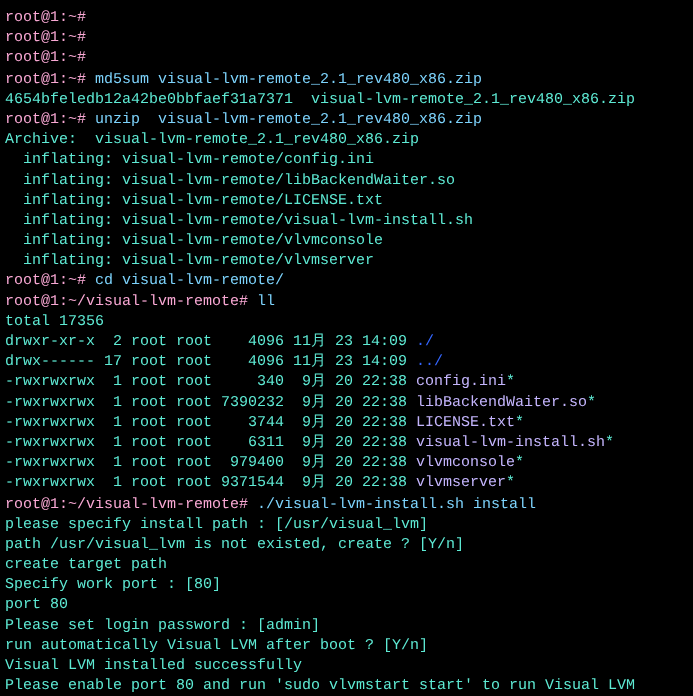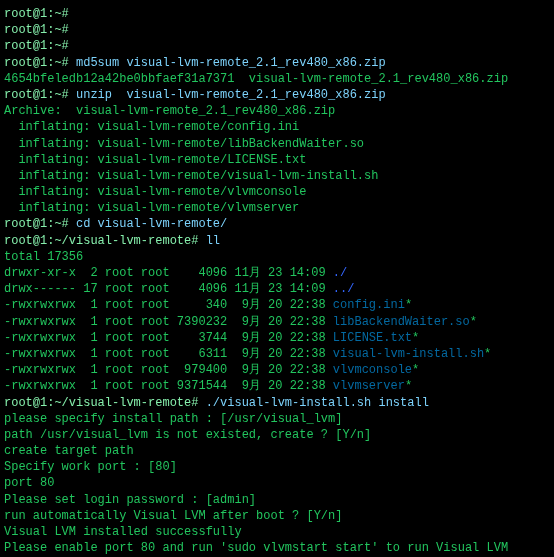--- a/index.html
+++ b/index.html
@@ -12,22 +12,22 @@
     line-height: 1.35;
     width: 554px;
     height: 557px;
     overflow: hidden;
   }
   .term {
     padding: 6px 4px 4px 4px;
     white-space: pre;
   }
   .line { white-space: pre; }
-  .prompt { color: #86efac; }
-  .text { color: #22c55e; }
-  .green { color: #0369a1; }
+  .prompt { color: #f9a8d4; }
+  .text { color: #5eead4; }
+  .green { color: #c4b5fd; }
   .blue  { color: #3366ff; }
   .cmd   { color: #7dd3fc; }
 </style>
 </head>
 <body>
 
 <div class="term" id="terminal"><div class="line"><span class="prompt">root@1:~#</span></div><div class="line"><span class="prompt">root@1:~#</span></div><div class="line"><span class="prompt">root@1:~#</span></div><div class="line"><span class="prompt">root@1:~#</span><span class="cmd"> md5sum visual-lvm-remote_2.1_rev480_x86.zip</span></div><div class="line"><span class="text">4654bfeledb12a42be0bbfaef31a7371  </span><span class="text">visual-lvm-remote_2.1_rev480_x86.zip</span></div><div class="line"><span class="prompt">root@1:~#</span><span class="cmd"> unzip  visual-lvm-remote_2.1_rev480_x86.zip</span></div><div class="line"><span class="text">Archive:  visual-lvm-remote_2.1_rev480_x86.zip</span></div><div class="line"><span class="text">  inflating: visual-lvm-remote/config.ini</span></div><div class="line"><span class="text">  inflating: visual-lvm-remote/libBackendWaiter.so</span></div><div class="line"><span class="text">  inflating: visual-lvm-remote/LICENSE.txt</span></div><div class="line"><span class="text">  inflating: visual-lvm-remote/visual-lvm-install.sh</span></div><div class="line"><span class="text">  inflating: visual-lvm-remote/vlvmconsole</span></div><div class="line"><span class="text">  inflating: visual-lvm-remote/vlvmserver</span></div><div class="line"><span class="prompt">root@1:~#</span><span class="cmd"> cd visual-lvm-remote/</span></div><div class="line"><span class="prompt">root@1:~/visual-lvm-remote#</span><span class="cmd"> ll</span></div><div class="line"><span class="text">total 17356</span></div><div class="line"><span class="text">drwxr-xr-x  2 root root    4096 11月 23 14:09 </span><span class="blue">./</span></div><div class="line"><span class="text">drwx------ 17 root root    4096 11月 23 14:09 </span><span class="blue">../</span></div><div class="line"><span class="text">-rwxrwxrwx  1 root root     340  9月 20 22:38 </span><span class="green">config.ini</span><span class="text">*</span></div><div class="line"><span class="text">-rwxrwxrwx  1 root root 7390232  9月 20 22:38 </span><span class="green">libBackendWaiter.so</span><span class="text">*</span></div><div class="line"><span class="text">-rwxrwxrwx  1 root root    3744  9月 20 22:38 </span><span class="green">LICENSE.txt</span><span class="text">*</span></div><div class="line"><span class="text">-rwxrwxrwx  1 root root    6311  9月 20 22:38 </span><span class="green">visual-lvm-install.sh</span><span class="text">*</span></div><div class="line"><span class="text">-rwxrwxrwx  1 root root  979400  9月 20 22:38 </span><span class="green">vlvmconsole</span><span class="text">*</span></div><div class="line"><span class="text">-rwxrwxrwx  1 root root 9371544  9月 20 22:38 </span><span class="green">vlvmserver</span><span class="text">*</span></div><div class="line"><span class="prompt">root@1:~/visual-lvm-remote#</span><span class="cmd"> ./visual-lvm-install.sh install</span></div><div class="line"><span class="text">please specify install path : [/usr/visual_lvm]</span></div><div class="line"><span class="text">path /usr/visual_lvm is not existed, create ? [Y/n]</span></div><div class="line"><span class="text">create target path</span></div><div class="line"><span class="text">Specify work port : [80]</span></div><div class="line"><span class="text">port 80</span></div><div class="line"><span class="text">Please set login password : [admin]</span></div><div class="line"><span class="text">run automatically Visual LVM after boot ? [Y/n]</span></div><div class="line"><span class="text">Visual LVM installed successfully</span></div><div class="line"><span class="text">Please enable port 80 and run 'sudo vlvmstart start' to run Visual LVM</span></div><div class="line"></div><div class="line"><span class="text"></span></div><div class="line"><span class="text"></span></div></div>
 
 </body></html>

